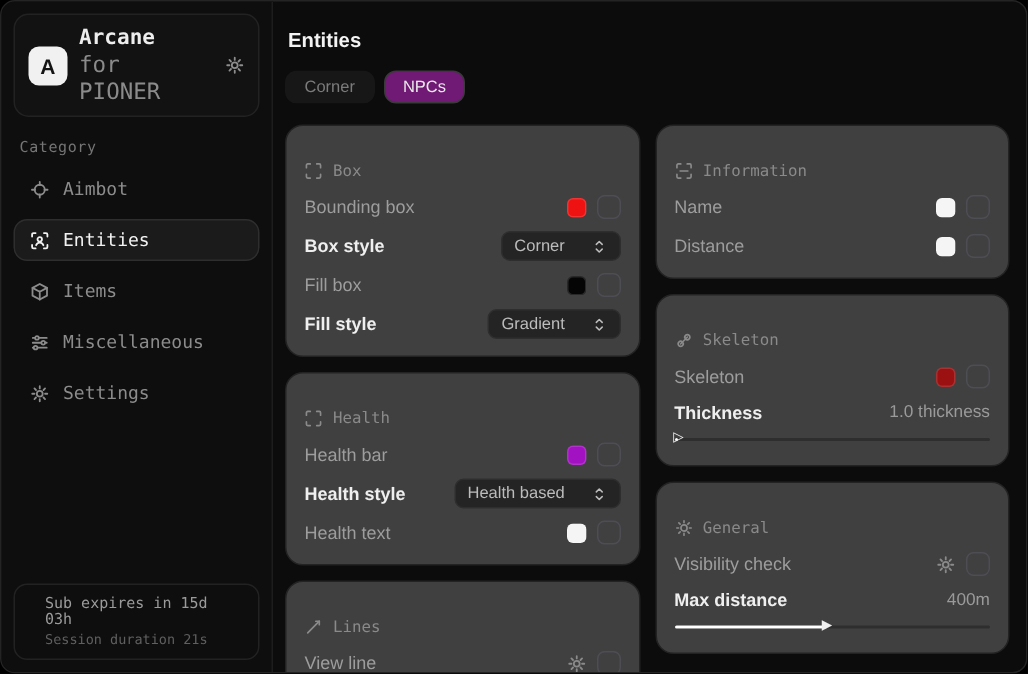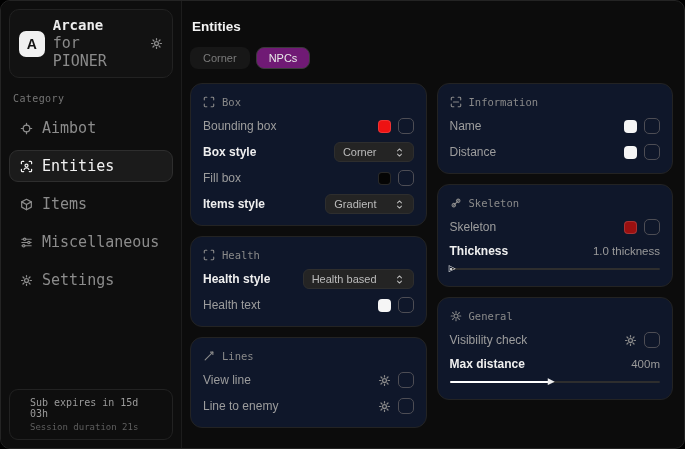--- a/index.html
+++ b/index.html
@@ -10,36 +10,36 @@
   
   .sidebar{width:181px;min-width:181px;background:#0e0e0e;border-right:1px solid #1d1d1d;display:flex;flex-direction:column;padding:8px;}
   .brand{border:1px solid #222;background:#121212;border-radius:10px;padding:7px 9px;display:flex;align-items:center;gap:8px;}
   .logo{width:26px;height:26px;border-radius:7px;background:#f1f1f1;color:#141414;font-weight:bold;font-size:14px;display:flex;align-items:center;justify-content:center;}
   .brand-text{display:flex;flex-direction:column;gap:1px;}
   .brand-name{font-size:14px;font-weight:bold;color:#ededed;font-family:"DejaVu Sans Mono",monospace;}
   .brand-sub{font-size:15px;color:#8b8b8b;font-family:"DejaVu Sans Mono",monospace;}
   .brand-gear{margin-left:auto;color:#8d8d8d;display:flex;cursor:pointer;}
   .category{margin:15px 4px 8px;font-size:10px;color:#757575;font-family:"DejaVu Sans Mono",monospace;letter-spacing:.4px;}
   .nav{display:flex;flex-direction:column;gap:6px;}
-  .nav-item{display:flex;align-items:center;gap:9px;padding:6px 9px;border-radius:9px;border:1px solid transparent;color:#8c8c8c;font-size:15px;font-family:"DejaVu Sans Mono",monospace;cursor:pointer;}
+  .nav-item{display:flex;align-items:center;gap:9px;padding:6px 9px;border-radius:9px;border:1px solid transparent;color:#8c8c8c;font-size:12px;font-family:"DejaVu Sans Mono",monospace;cursor:pointer;}
   .nav-item.active{background:#1b1b1b;border-color:#2e2e2e;color:#f2f2f2;}
   .nav-item .nico{display:flex;width:14px;justify-content:center;}
   .sidebar-footer{margin-top:auto;border:1px solid #222;border-radius:9px;padding:7px 20px;display:flex;flex-direction:column;gap:3px;font-family:"DejaVu Sans Mono",monospace;}
   .sf1{font-size:10px;color:#9b9b9b;}
   .sf2{font-size:9px;color:#5f5f5f;}
 
   
   .main{flex:1;padding:12px 11px 10px 8px;display:flex;flex-direction:column;overflow:hidden;}
   .main-title{font-size:13.5px;font-weight:bold;color:#f3f3f3;margin:6px 0 13px 2px;}
   .tabs{display:flex;gap:6px;margin-bottom:14px;}
   .tab{padding:4px 12px;border-radius:8px;font-size:11px;color:#7b7b7b;background:#171717;border:1px solid transparent;cursor:pointer;}
   .tab.active{background:#701a75;border-color:#3a3a3a;color:#e9e9e9;}
   .columns{display:flex;gap:10px;align-items:flex-start;}
   .col{display:flex;flex-direction:column;gap:10px;width:240px;}
-  .card{width:100%;background:#0f172a;border:1px solid #232323;border-radius:12px;padding:10px 12px 8px;}
+  .card{width:100%;background:#404040;border:1px solid #232323;border-radius:12px;padding:22px 12px 8px;}
   .card-header{display:flex;align-items:center;gap:7px;color:#8a8a8a;font-size:10.5px;font-family:"DejaVu Sans Mono",monospace;margin:2px 0 5px;}
   .row{display:flex;align-items:center;min-height:26px;}
   .row-label{font-size:12px;color:#9d9d9d;}
   .row-label.bold{color:#efefef;font-weight:bold;}
   .row-right{margin-left:auto;display:flex;align-items:center;gap:7px;}
   .swatch{width:13px;height:13px;border-radius:4px;border:1px solid rgba(255,255,255,.14);cursor:pointer;}
   .checkbox{width:16px;height:16px;border-radius:5px;border:1.5px solid #4d4d54;background:transparent;cursor:pointer;}
   .dropdown{display:flex;align-items:center;gap:17px;background:#242424;border:1px solid #2e2e2e;border-radius:6px;padding:3px 8px;font-size:11px;color:#bcbcbc;cursor:pointer;}
   .mini-gear{color:#8a8a8a;display:flex;cursor:pointer;}
   .slider-row{min-height:22px;}
@@ -164,21 +164,21 @@
               </div>
             </div>
             <div class="row">
               <span class="row-label">Fill box</span>
               <div class="row-right">
                 <span class="swatch" style="background: rgb(5, 5, 5);"></span>
                 <span class="checkbox"></span>
               </div>
             </div>
             <div class="row">
-              <span class="row-label bold">Items style</span>
+              <span class="row-label bold">Fill style</span>
               <div class="row-right">
                 <div class="dropdown">
                   <span>Gradient</span>
                   <span style="display: flex;">
                     <svg width="11" height="11" viewBox="0 0 14 14" fill="none" stroke="currentColor" stroke-width="1.3" stroke-linecap="round" stroke-linejoin="round">
                       <path d="M4.5 5 7 2.5 9.5 5M4.5 9 7 11.5 9.5 9"></path>
                     </svg>
                   </span>
                 </div>
               </div>
@@ -187,20 +187,27 @@
           <div class="card">
             <div class="card-header">
               <span style="display: flex;">
                 <svg width="12" height="12" viewBox="0 0 14 14" fill="none" stroke="currentColor" stroke-width="1.3" stroke-linecap="round" stroke-linejoin="round">
                   <path d="M1.5 4.5v-2a1 1 0 0 1 1-1h2M9.5 1.5h2a1 1 0 0 1 1 1v2M12.5 9.5v2a1 1 0 0 1-1 1h-2M4.5 12.5h-2a1 1 0 0 1-1-1v-2"></path>
                 </svg>
               </span>
               <span>Health</span>
             </div>
             <div class="row">
+              <span class="row-label">Health bar</span>
+              <div class="row-right">
+                <span class="swatch" style="background: rgb(163, 18, 194);"></span>
+                <span class="checkbox"></span>
+              </div>
+            </div>
+            <div class="row">
               <span class="row-label bold">Health style</span>
               <div class="row-right">
                 <div class="dropdown">
                   <span>Health based</span>
                   <span style="display: flex;">
                     <svg width="11" height="11" viewBox="0 0 14 14" fill="none" stroke="currentColor" stroke-width="1.3" stroke-linecap="round" stroke-linejoin="round">
                       <path d="M4.5 5 7 2.5 9.5 5M4.5 9 7 11.5 9.5 9"></path>
                     </svg>
                   </span>
                 </div>

